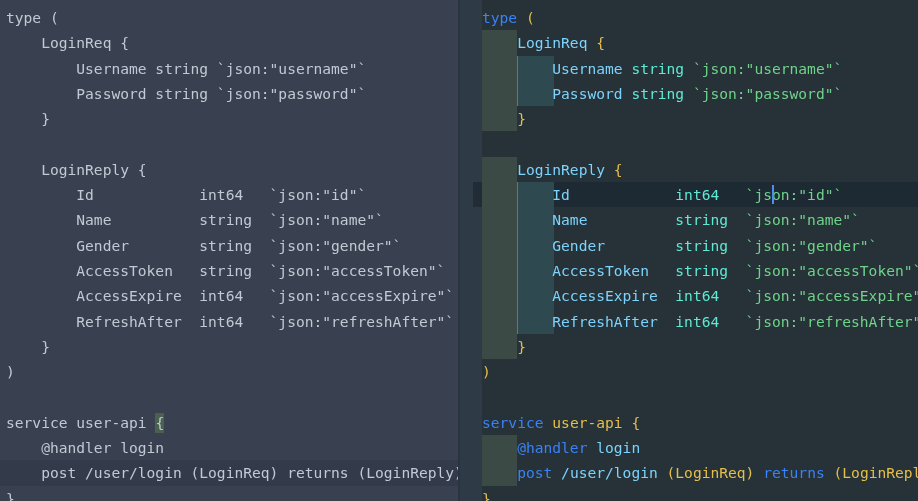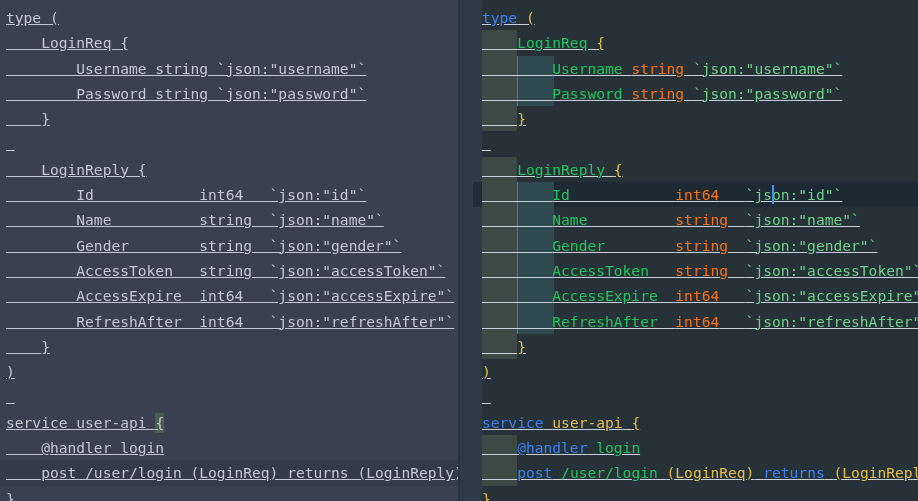--- a/index.html
+++ b/index.html
@@ -66,21 +66,20 @@
   }
   .line {
     position: relative;
     height: 25.3px;
     white-space: pre;
     box-sizing: border-box;
   }
   .line > .txt {
     position: relative;
     z-index: 3;
-    text-decoration: underline;
   }
 
   
   .pane-left .code {
     color: #c3c9d4;
     padding-left: 6px;
     padding-top: 5px;
   }
   
   .cur-band-left {
@@ -129,24 +128,24 @@
   }
   .ind2 {
     left: 35px;
     width: 36px;
     background: #2e4a50;
     border-left: 1.4px solid #8a7526;
   }
 
   
   .k  { color: #3b82f6; }  
-  .ty { color: #f97316; }  
+  .ty { color: #5eead4; }  
   .st { color: #6fd38a; }  
   .br { color: #e5bf4b; }  
-  .pl { color: #22c55e; }  
+  .pl { color: #7dd3fc; }  
 
   
   .caret {
     position: absolute;
     width: 2px;
     height: 19px;
     background: #4d8ff0;
     top: 3px;
     z-index: 5;
   }

